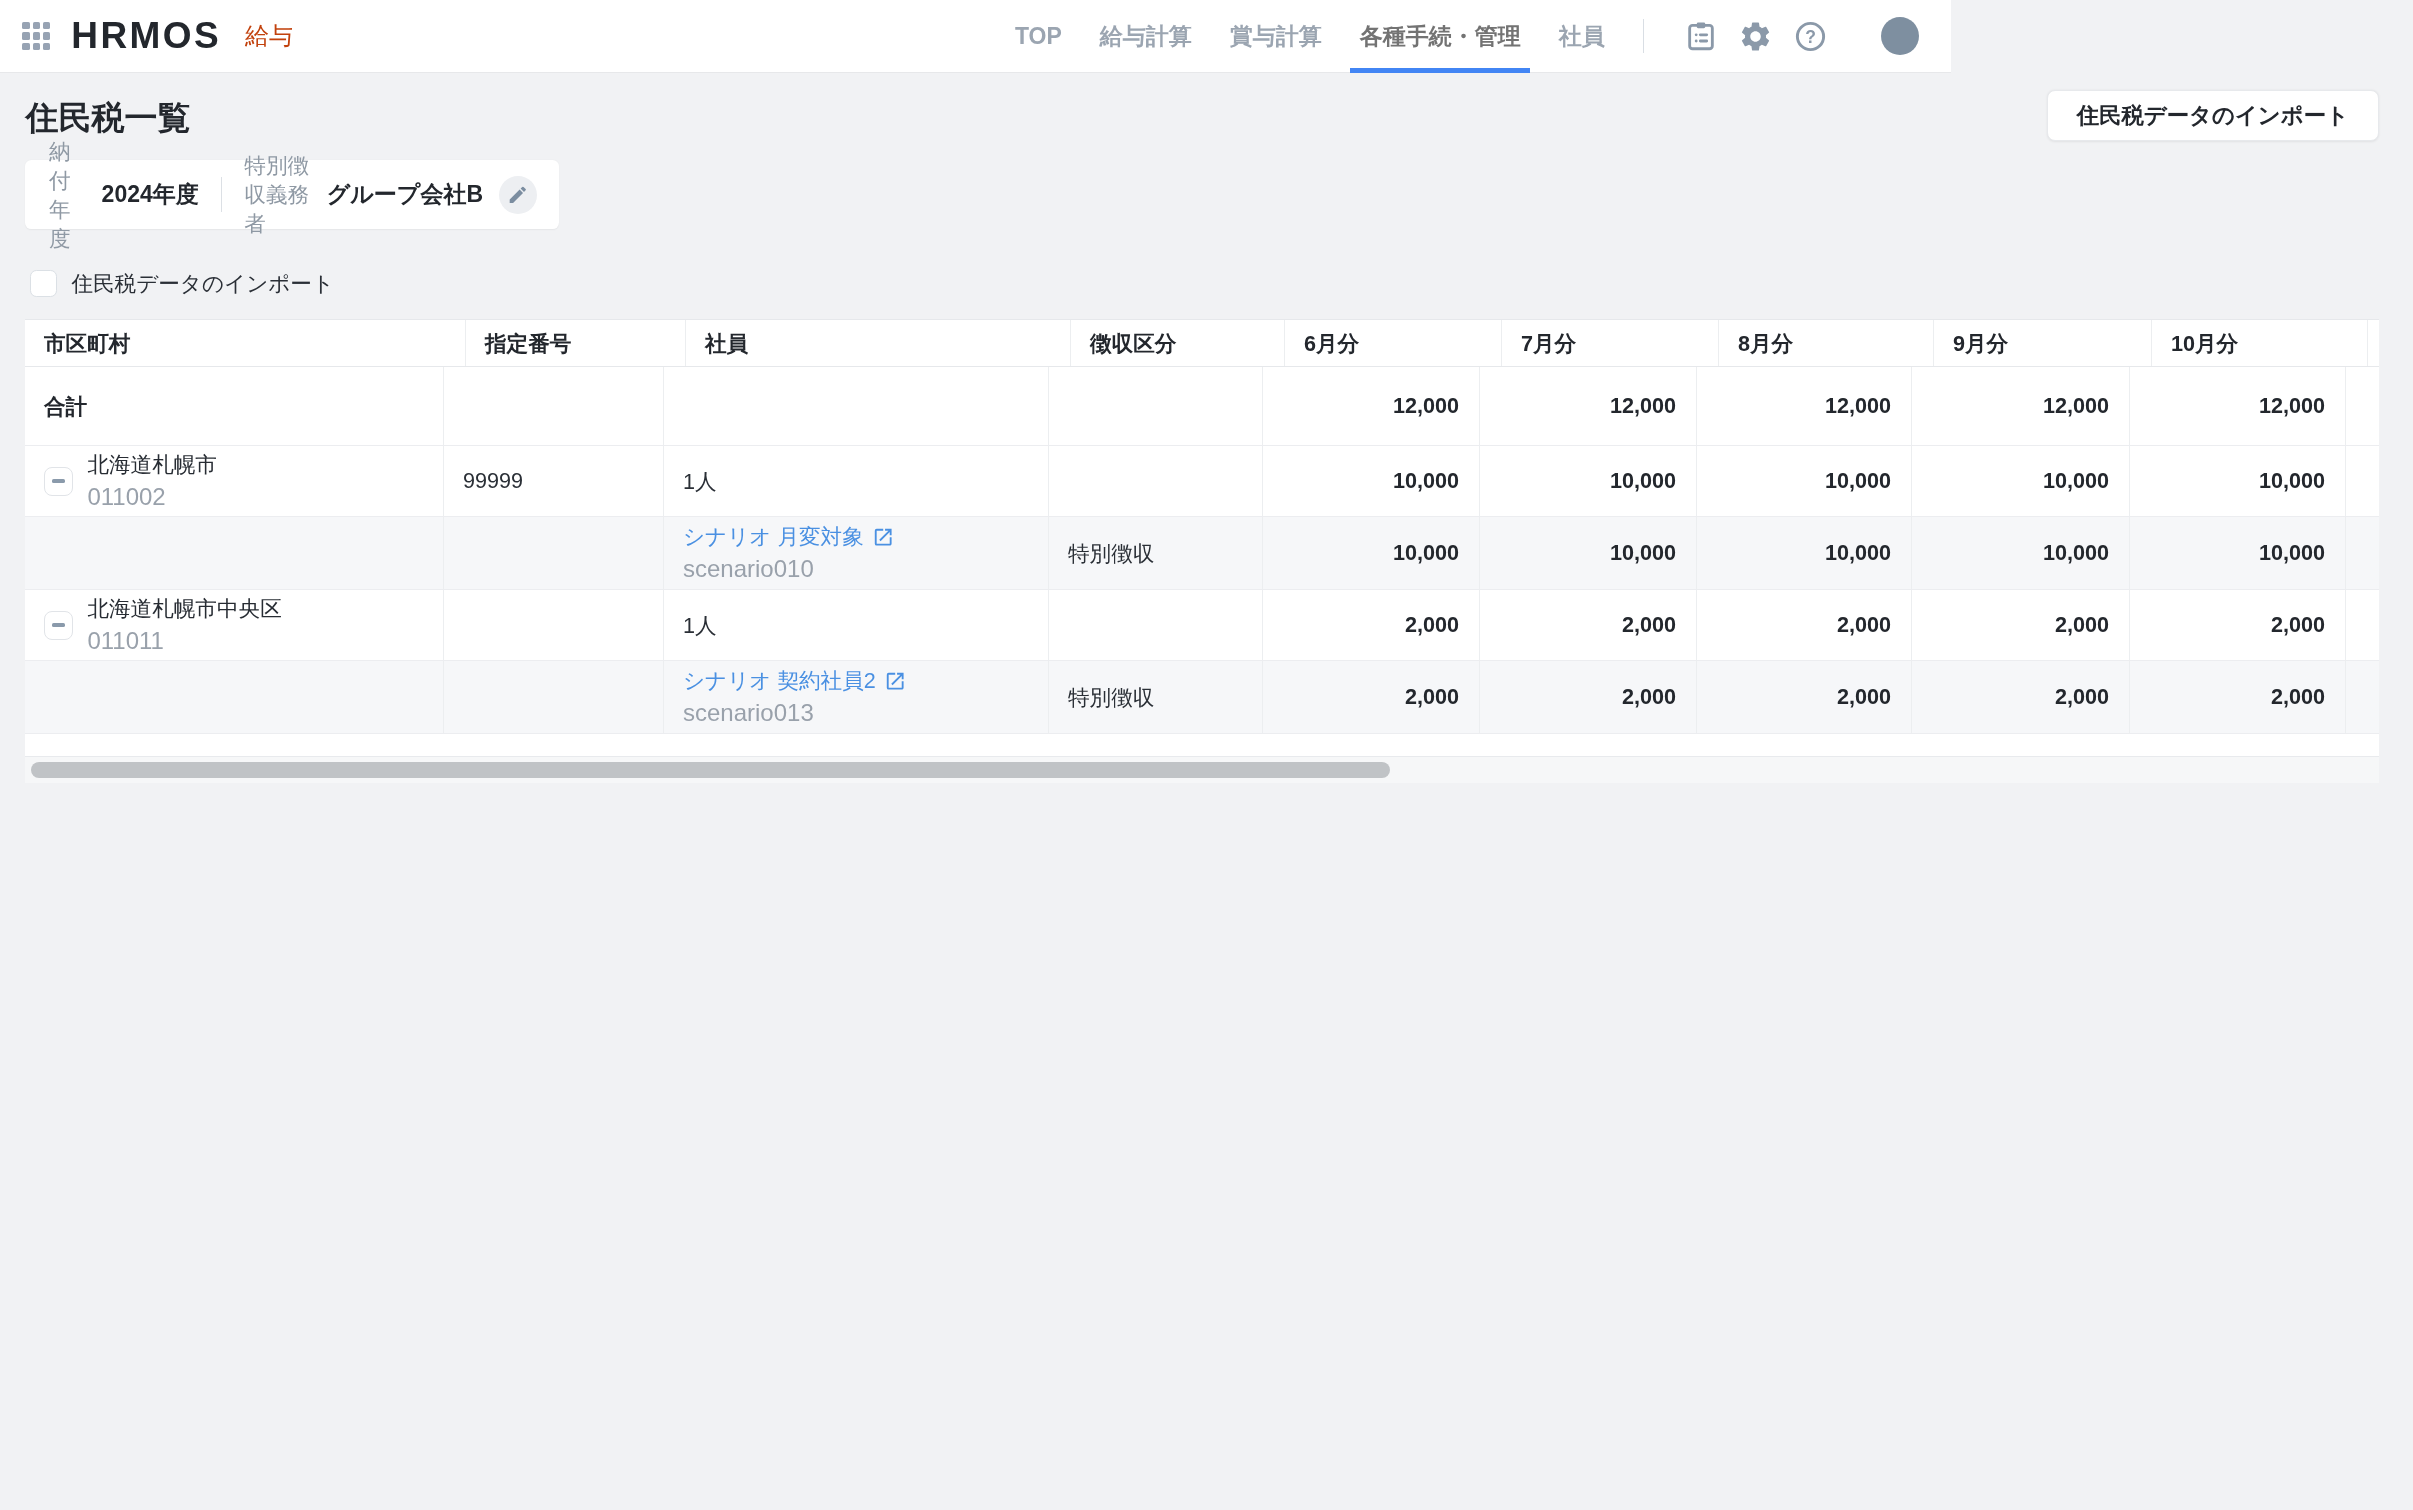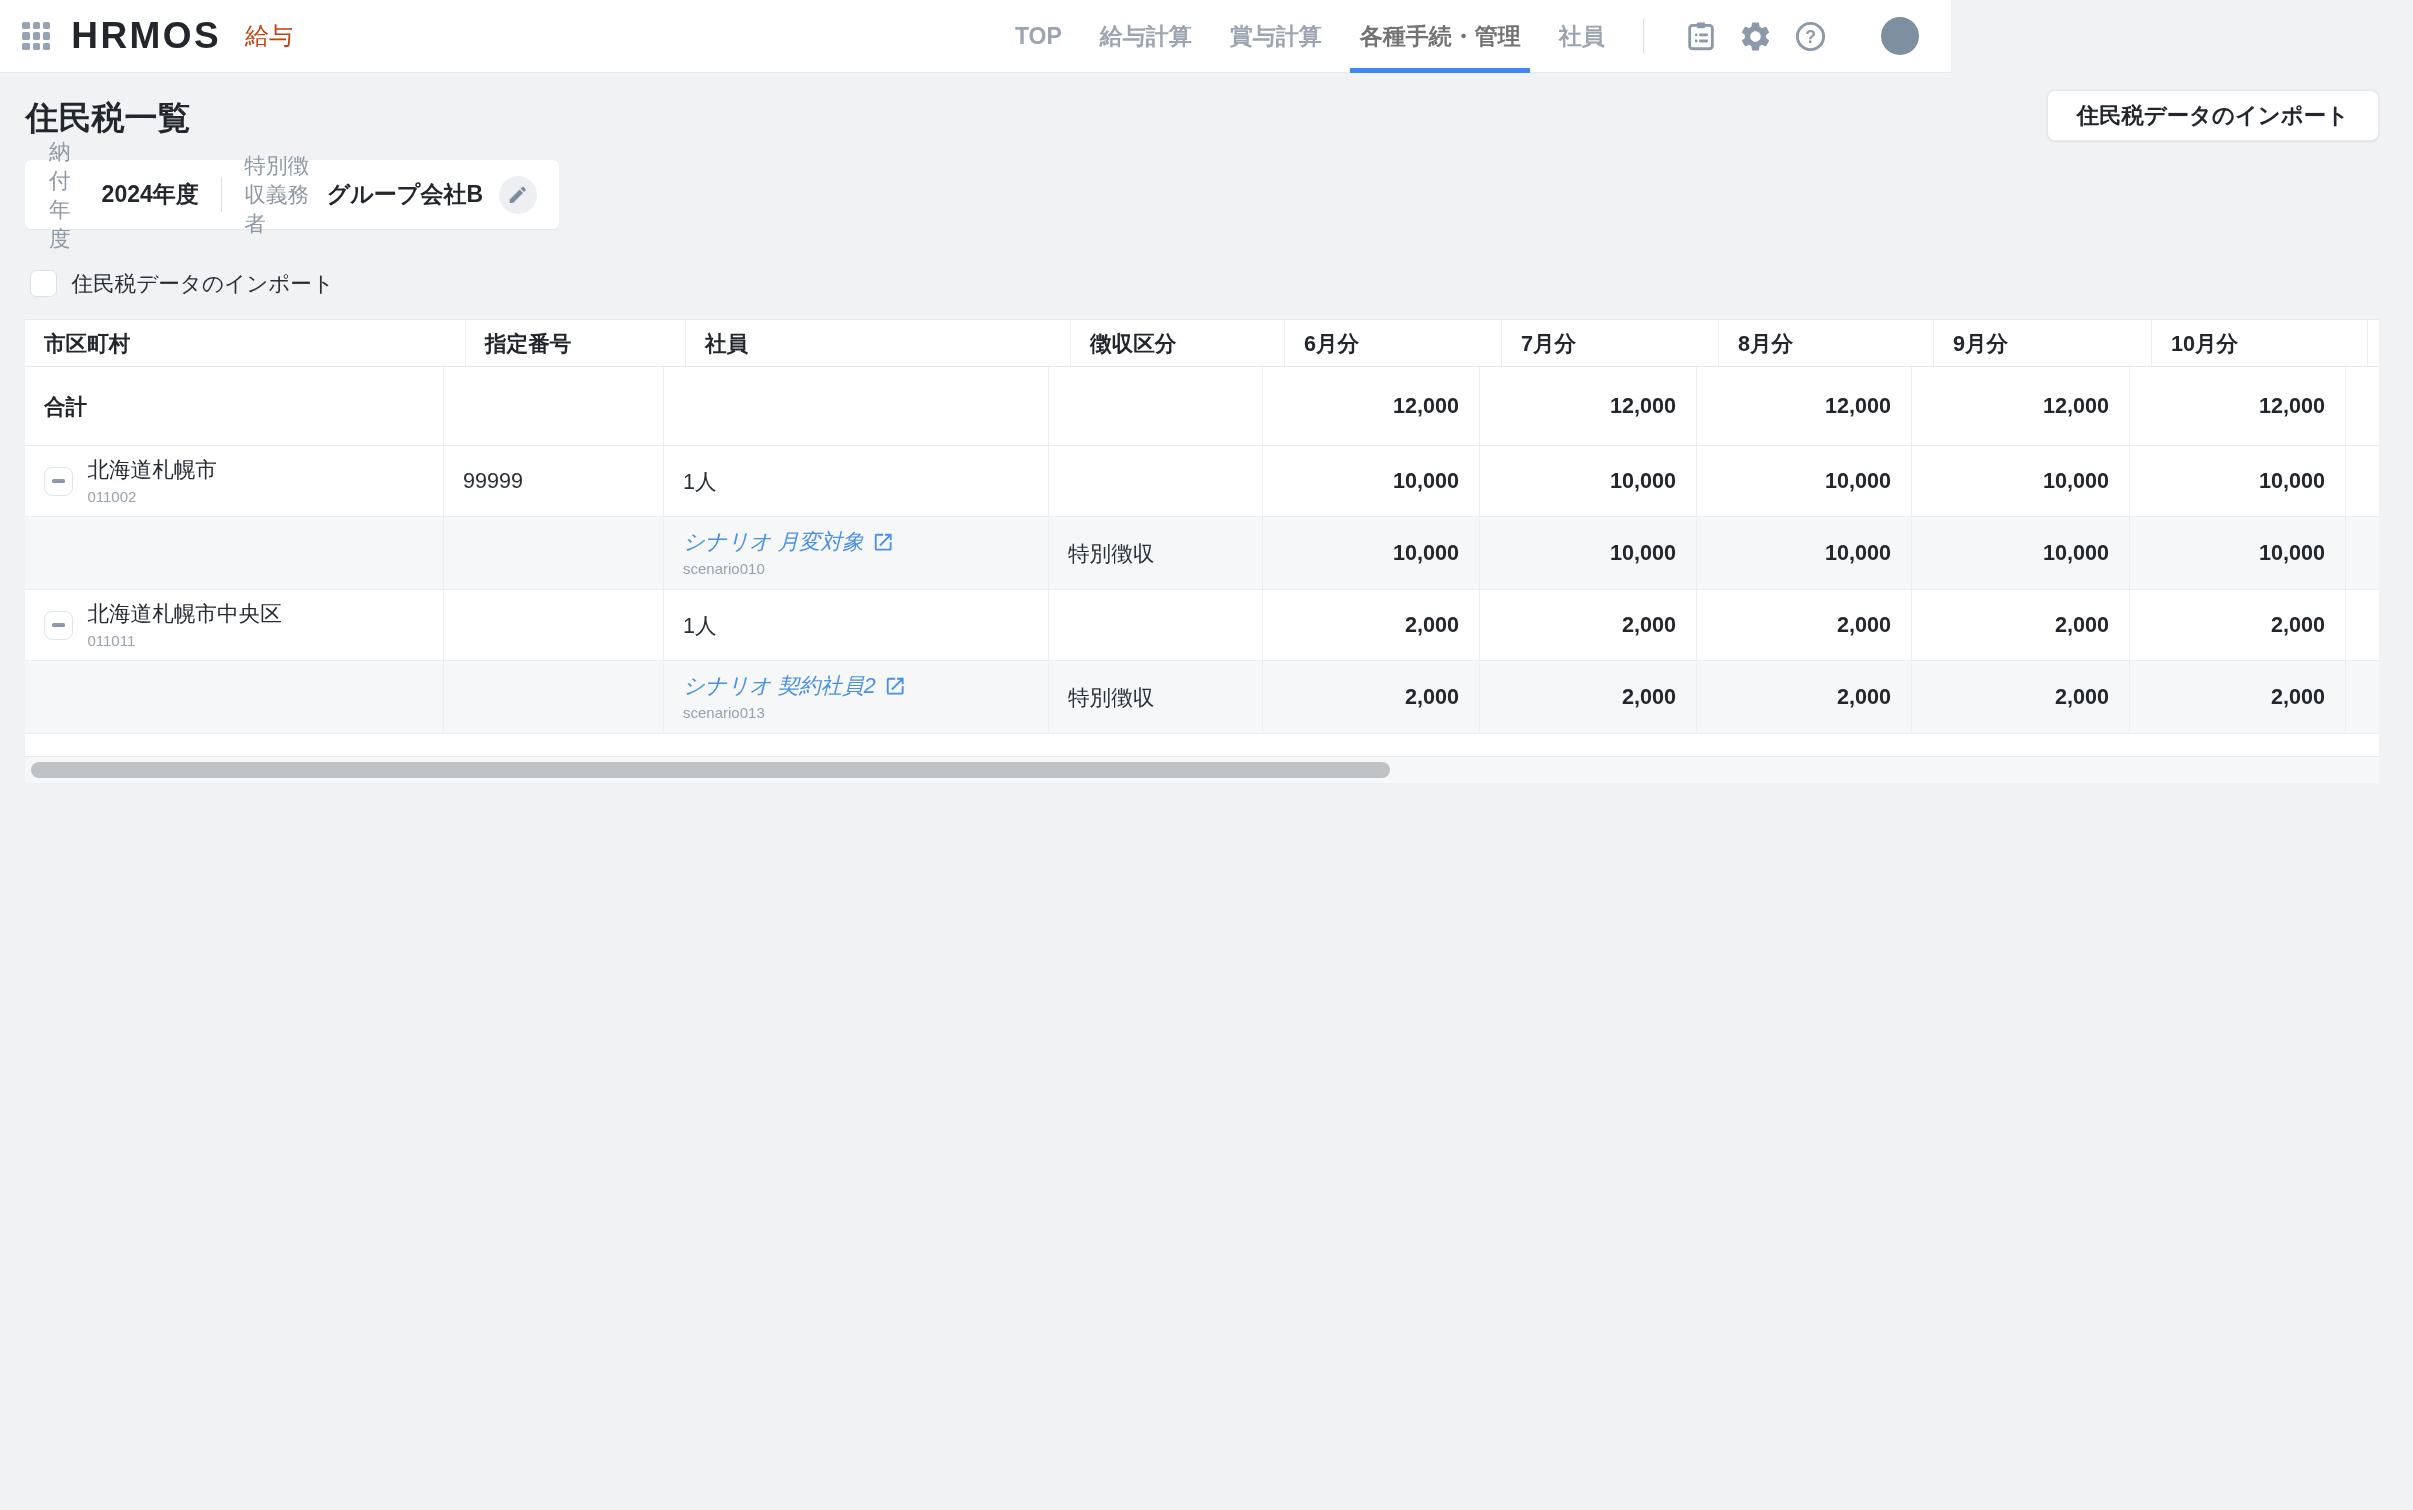--- a/index.html
+++ b/index.html
@@ -65,22 +65,22 @@
   }
   .cell:last-child{border-right:none;}
   .hcell span{font-weight:bold;color:#23272d;}
   .num{align-items:flex-end;padding-right:20px;}
   .bold{font-weight:bold;color:#23272d;}
   .hrow{flex-direction:row;align-items:center;gap:14.4px;justify-content:flex-start;}
   .minus-btn{width:29px;height:29px;box-sizing:border-box;border:1.6px solid #e1e4e8;border-radius:8px;background:#fff;
     display:flex;align-items:center;justify-content:center;flex:0 0 auto;cursor:pointer;}
   .minus-bar{width:12.8px;height:4px;background:#8a9aab;border-radius:1.6px;}
   .nm{font-size:21.6px;color:#272c33;line-height:1.2;}
-  .cd{font-size:15px;color:#99a1ab;margin-top:5.6px;line-height:1.1;}
-  .lnk{color:#4a90e2;font-size:21.6px;display:flex;align-items:center;gap:8px;cursor:pointer;text-decoration:none;line-height:1.2;font-style:italic;}
+  .cd{font-size:24px;color:#99a1ab;margin-top:5.6px;line-height:1.1;}
+  .lnk{color:#4a90e2;font-size:21.6px;display:flex;align-items:center;gap:8px;cursor:pointer;text-decoration:none;line-height:1.2;}
   .table-bottom{height:22.4px;background:#fff;border-bottom:1.6px solid #e8eaed;}
   .scroll-track{height:25.6px;background:#f6f7f8;display:flex;align-items:center;padding-left:6.4px;}
   .scroll-thumb{width:1359px;height:16px;background:#c0c3c6;border-radius:8px;cursor:grab;}
 </style>
 </head>
 <body>
 
 <div class="topbar">
   <div class="apps-grid">
     <i></i>

